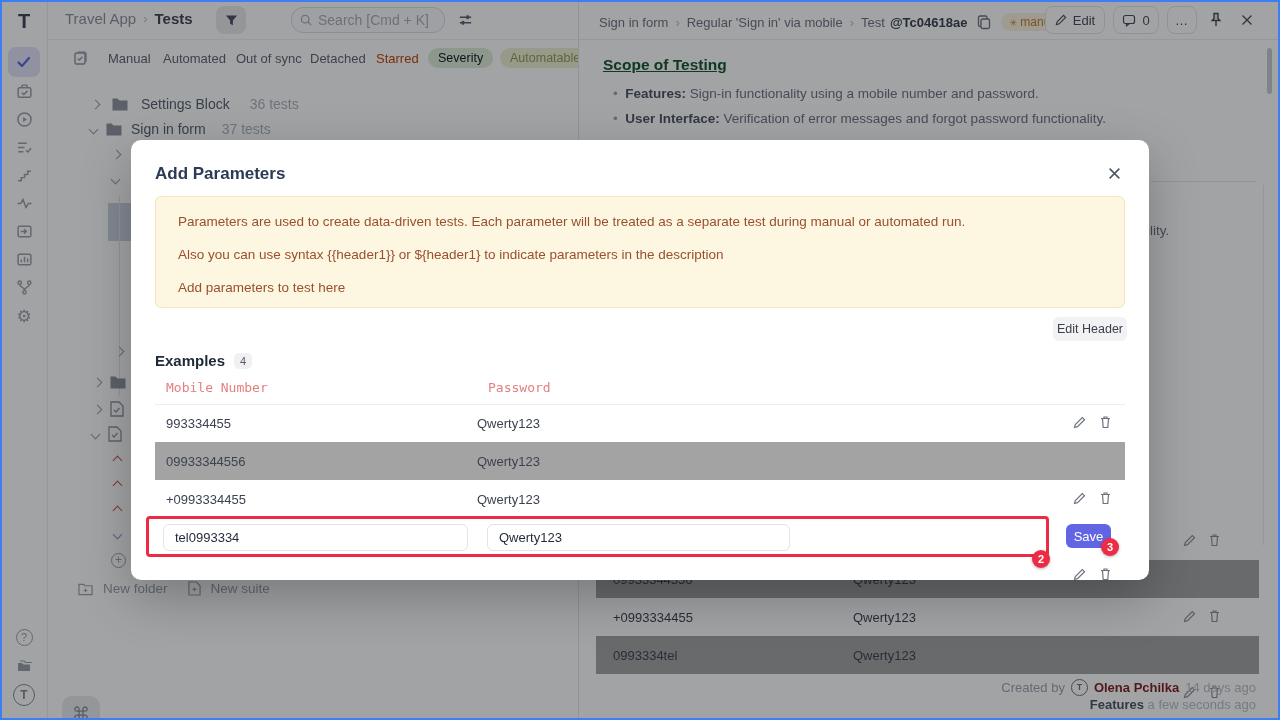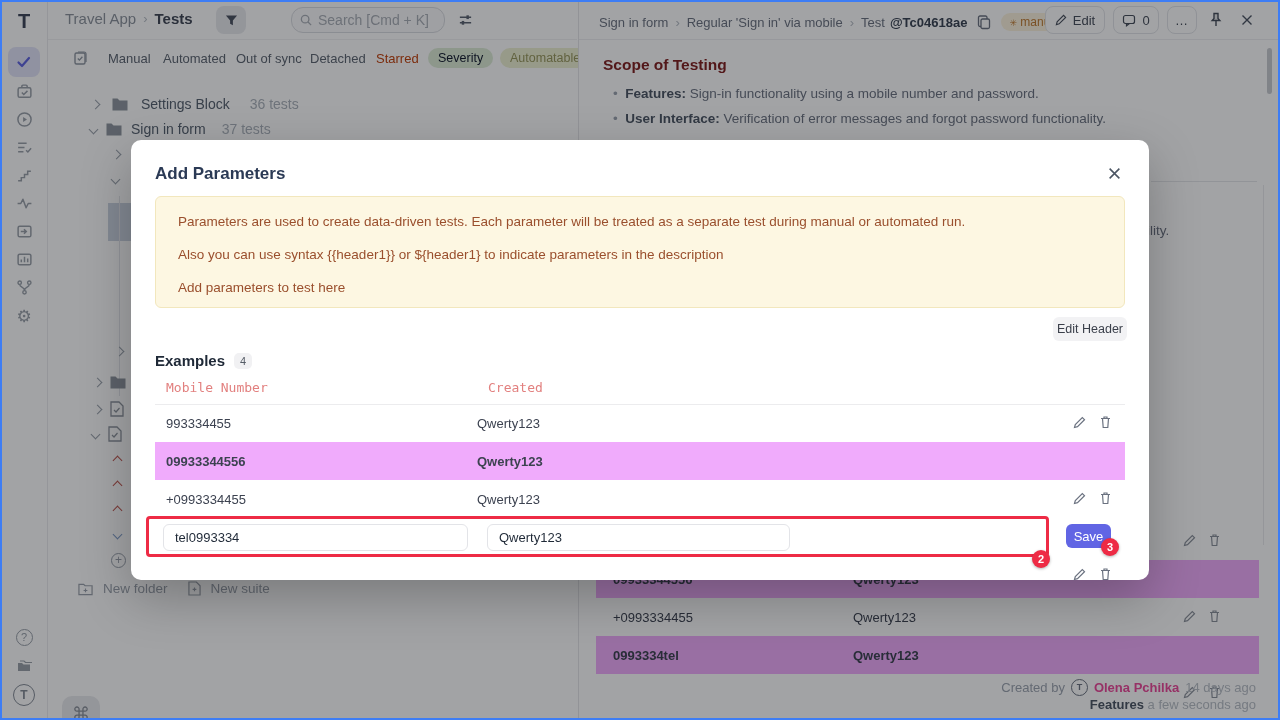--- a/index.html
+++ b/index.html
@@ -41,27 +41,27 @@
   .btn-bordered { border:1px solid #e2e4e8; border-radius:8px; background:#fff; color:#454c59; font-size:13px;
                   display:flex; align-items:center; justify-content:center; gap:6px; }
 
   .pill { border-radius:11px; font-size:12.5px; padding:3px 10px; display:inline-block; }
 
   
   .tree-label { color:#55606e; font-size:14px; }
   .tree-count { color:#abb2bb; font-size:14px; margin-left:7px; }
 
   
-  .scope-title { color:#7f1d1d; font-size:15.5px; font-weight:700; }
+  .scope-title { color:#14532d; font-size:15.5px; font-weight:700;text-decoration:underline; }
   .bullet { color:#6b7280; font-size:13.5px; }
   .bullet b { color:#4b5563; }
 
   
   .prow { position:absolute; left:0; width:100%; height:38px; display:flex; align-items:center; }
-  .prow.stripe { background:#f0abfc;font-weight:bold; }
+  .prow.stripe { background:#a3a3a3; }
   .cellm { font-size:13px; color:#3c4250; }
 
   
   .modal-title { color:#2b3a55; font-size:17px; font-weight:700; }
   .infobox { position:absolute; left:24px; top:56px; width:970px; height:112px; background:#fdf7e2; border:1px solid #f2e7bd;
              border-radius:6px; padding:15px 22px; color:#9a4f2d; font-size:13.5px; }
   .infobox p { margin-bottom:13px; line-height:20px; }
   .ghost-btn { background:#f2f2f4; border-radius:6px; color:#3a3f4a; font-size:12.5px; display:flex; align-items:center; justify-content:center; }
   .thead { color:#e2807f; font-size:13px; }
   .input { border:1px solid #e3e4e8; border-radius:6px; height:27px; font-size:13px; color:#1f2937; padding:0 11px;
@@ -360,21 +360,21 @@
       <div class="prow stripe" style="top:114px;">
         <span class="cellm" style="margin-left:17px; width:240px;">0993334tel</span>
         <span class="cellm">Qwerty123</span>
 
       </div>
     </div>
 
     <div class="abs" style="right:24px; top:679px; font-size:13px; color:#9ca3af; display:flex; align-items:center; gap:6px;">
       <span>Created by</span>
       <span style="width:17px;height:17px;border:1.4px solid #6b7280;border-radius:50%;font-size:9px;font-weight:800;color:#6b7280;text-align:center;line-height:15px;">T</span>
-      <span style="color:#ec4899; font-weight:700;text-align:right;">Olena Pchilka</span>
+      <span style="color:#7f1d1d; font-weight:700;text-align:right;">Olena Pchilka</span>
       <span style="color:#b8bec6;">14 days ago</span>
     </div>
     <div class="abs" style="right:24px; top:697px; font-size:13px; color:#b8bec6;">
       <span style="color:#4b5563; font-weight:700;">Features</span>
       <span>a few seconds ago</span>
     </div>
   </div>
 </div>
 
 <div id="dim"></div>
@@ -392,21 +392,21 @@
   </div>
 
   <div class="ghost-btn abs" style="left:922px; top:177px; width:74px; height:24px;">Edit Header</div>
 
   <div class="abs" style="left:24px; top:212px; display:flex; align-items:center; gap:9px;">
     <span style="font-size:15px; font-weight:700; color:#1f2937;">Examples</span>
     <span style="background:#f1f1f3; border-radius:5px; padding:2px 6px; font-size:11px; color:#555c66;">4</span>
   </div>
 
   <span class="thead mono abs" style="left:35px; top:240px;">Mobile Number</span>
-  <span class="thead mono abs" style="left:357px; top:240px;">Created</span>
+  <span class="thead mono abs" style="left:357px; top:240px;">Password</span>
   <div class="abs" style="left:24px; top:264px; width:970px; height:1px; background:#ececee;"></div>
 
   <div class="abs" style="left:24px; top:264px; width:970px;">
     <div class="prow" style="top:0;">
       <span class="cellm" style="margin-left:11px; width:311px;">993334455</span>
       <span class="cellm">Qwerty123</span>
       <svg class="abs" style="left:918px; top:12px;" width="13" height="13" viewBox="0 0 13 13">
           <path d="M1.5 11.5l.8-3 7-7 2.2 2.2-7 7z" stroke="#6b7280" stroke-width="1.2" fill="none"></path>
         </svg>
       <svg class="abs" style="left:944px; top:11px;" width="13" height="14" viewBox="0 0 13 14">

